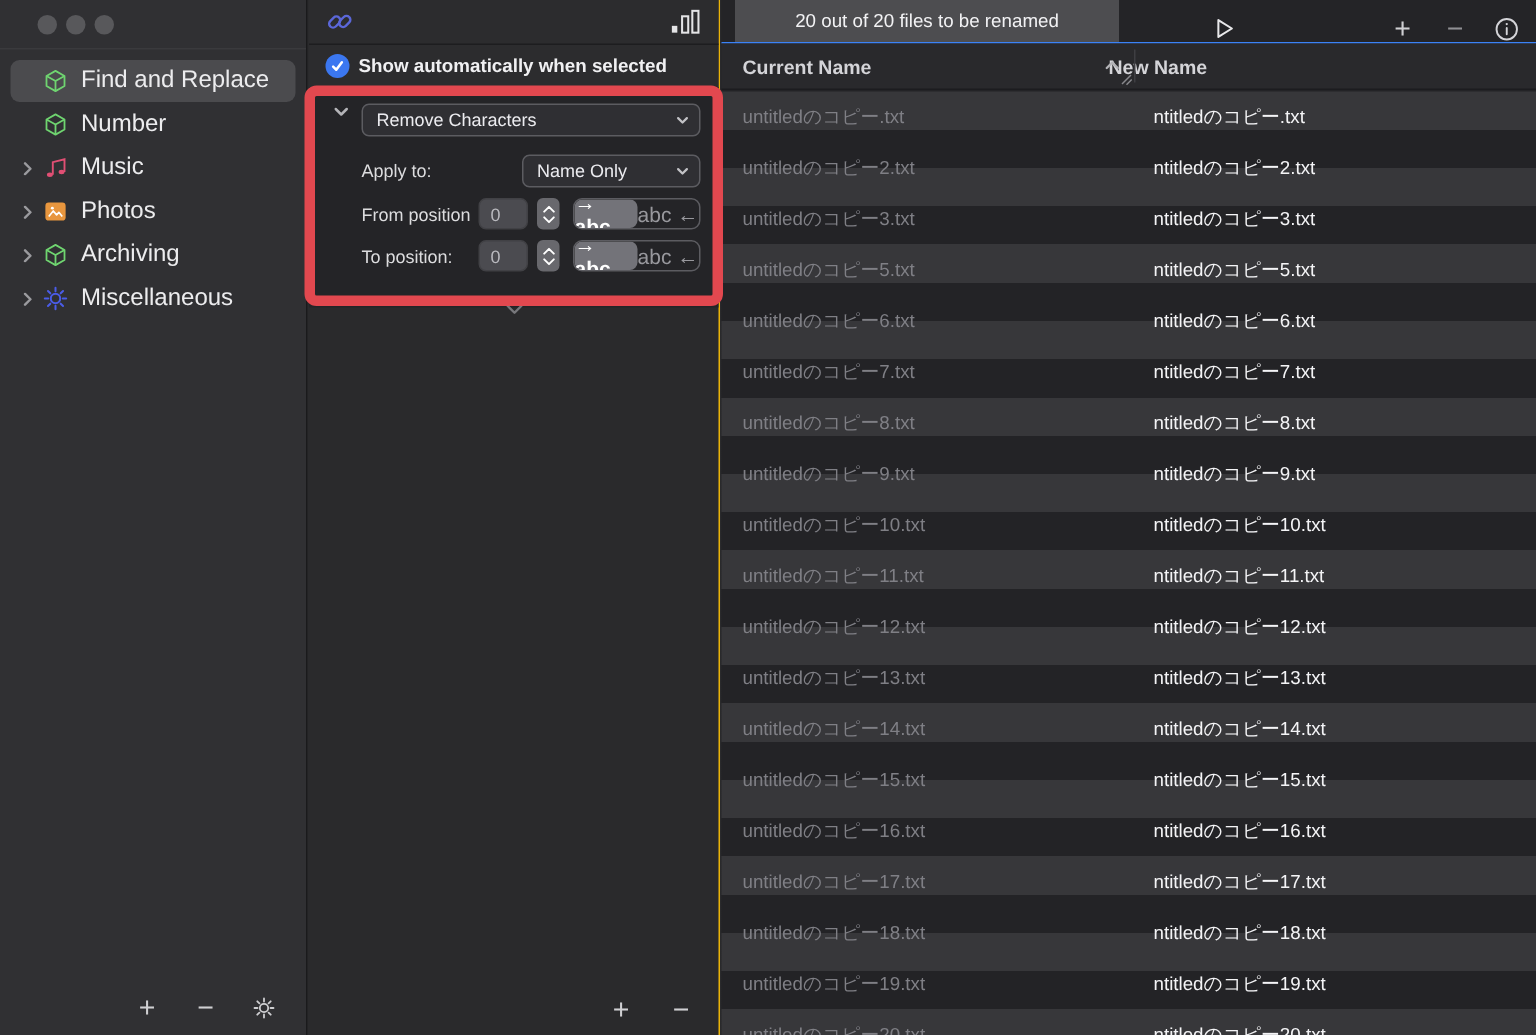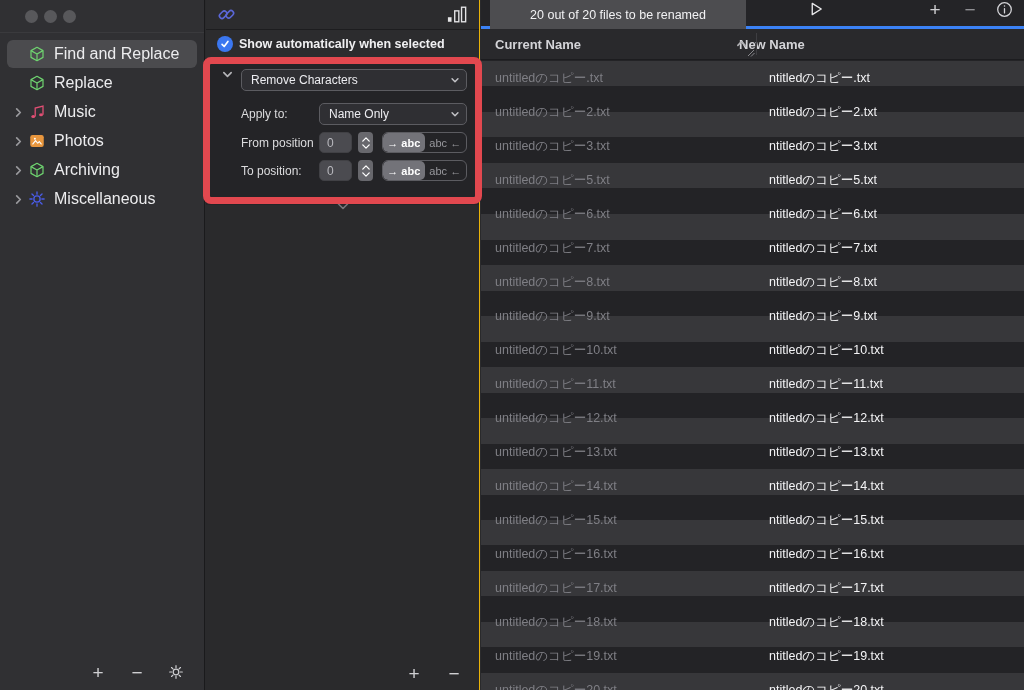--- a/index.html
+++ b/index.html
@@ -37,30 +37,30 @@
   .action-area { background:#242427; padding:10px 12px 14px 12px; height:146px; }
   .action-row { display:flex; margin-bottom:7px; }
   .disc-chev { width:18px; margin-right:5px; flex:0 0 18px; display:flex; justify-content:center; }
   .select { height:22px; background:#2f2f33; border:1px solid #5c5c61; border-radius:5px; display:flex; align-items:center; justify-content:space-between; padding:0 6px 0 9px; font-size:12px; color:#ececf0; cursor:default; }
   .select.grow { flex:1; }
   .param-row { display:flex; align-items:center; margin:0 0 7px 23px; }
   .param-label { width:78px; flex:0 0 78px; font-size:12px; color:#dcdcde; }
   .num-input { width:33px; height:21px; background:#4b4b50; border:1px solid #414145; border-radius:5px; color:#b9b9be; font-size:12px; padding-left:7px; font-family:inherit; outline:none; }
   .stepper { width:15px; height:21px; margin-left:6px; background:#68686d; border-radius:4px; display:flex; flex-direction:column; align-items:center; justify-content:center; gap:2px; }
   .segmented { display:flex; margin-left:9px; border:1px solid #5c5c61; border-radius:6px; overflow:hidden; height:21px; flex:1; }
-  .segment { flex:1; display:flex; align-items:center; justify-content:center; font-size:11px; color:#98989d; background:transparent; }
+  .segment { flex:1; display:flex; align-items:center; justify-content:center; font-size:14px; color:#98989d; background:transparent; }
   .segment.on { background:#737379; color:#ffffff; font-weight:bold; border-radius:5px; }
   .handle-chip { position:absolute; left:50%; transform:translateX(-50%); top:203px; color:#77777b; }
   .mid-footer { position:absolute; bottom:0; left:0; right:0; height:34px; display:flex; align-items:center; justify-content:flex-end; gap:22px; padding-right:16px; }
 
   
   .annotation { position:absolute; left:203px; top:57px; width:279px; height:147px; border:7px solid #e2484f; border-radius:8px; z-index:50; pointer-events:none; }
 
   
-  .r-toolbar { height:29px; background:#242427; display:flex; align-items:flex-start; border-bottom:3px solid #3b82f6;gap:45px; }
+  .r-toolbar { height:29px; background:#242427; display:flex; align-items:flex-end; border-bottom:1px solid #3b82f6;gap:45px; }
   .status-box { margin-left:9px; width:256px; height:29px; background:#4d4d50; display:flex; align-items:center; justify-content:center; font-size:12.5px; color:#f2f2f4; }
   .play-btn { margin-left:16px; display:flex; align-items:center; }
   .r-toolbar-right { margin-left:auto; display:flex; align-items:center; gap:17px; padding-right:11px; }
   .tbl-header { height:31px; background:#29292c; border-bottom:1px solid #1c1c1f; display:flex; align-items:center; position:relative; }
   .th { font-size:13px; font-weight:bold; color:#d4d4d8; }
   .th-current { padding-left:14px; width:244px; }
   .sort-chev { position:absolute; left:255px; top:9px; }
   .col-divider { position:absolute; left:275px; top:4px; bottom:4px; width:1px; background:#3e3e42; }
   .resize-grip { position:absolute; left:266px; top:20px; }
   .th-new { padding-left:14px; }
@@ -94,21 +94,21 @@
       <span class="side-label">Find and Replace</span>
     </div>
     <div class="side-item">
       <span class="chev"></span>
       <span class="side-icon">
         <svg width="18" height="18" viewBox="0 0 24 24" fill="none" stroke="#6fd470" stroke-width="1.6" stroke-linejoin="round">
             <path d="M12 3l8 4.5v9L12 21l-8-4.5v-9L12 3z"></path>
             <path d="M4 7.5l8 4.5 8-4.5M12 12v9"></path>
           </svg>
       </span>
-      <span class="side-label">Replace</span>
+      <span class="side-label">Number</span>
     </div>
     <div class="side-item">
       <span class="chev">
         <svg width="9" height="9" viewBox="0 0 10 10" fill="none" stroke="#9a9a9e" stroke-width="1.8" stroke-linecap="round" stroke-linejoin="round">
             <path d="M3 1l4 4-4 4"></path>
           </svg>
       </span>
       <span class="side-icon">
         <svg width="18" height="18" viewBox="0 0 24 24">
             <ellipse cx="7" cy="18" rx="2.6" ry="2" fill="#e14f74"></ellipse>
@@ -209,21 +209,21 @@
           </svg>
       </span>
       <div class="select grow">
         <span>Remove Characters</span>
         <svg width="10" height="10" viewBox="0 0 12 12" fill="none" stroke="#c2c2c6" stroke-width="1.8" stroke-linecap="round" stroke-linejoin="round">
             <path d="M2.5 4.5L6 8l3.5-3.5"></path>
           </svg>
       </div>
     </div>
 
-    <div class="param-row" style="margin-top:12px;">
+    <div class="param-row" style="margin-top:12px;gap:29px;">
       <span class="param-label">Apply to:</span>
       <div class="select" style="flex:1;">
         <span>Name Only</span>
         <svg width="10" height="10" viewBox="0 0 12 12" fill="none" stroke="#c2c2c6" stroke-width="1.8" stroke-linecap="round" stroke-linejoin="round">
             <path d="M2.5 4.5L6 8l3.5-3.5"></path>
           </svg>
       </div>
     </div>
 
     <div class="param-row">

